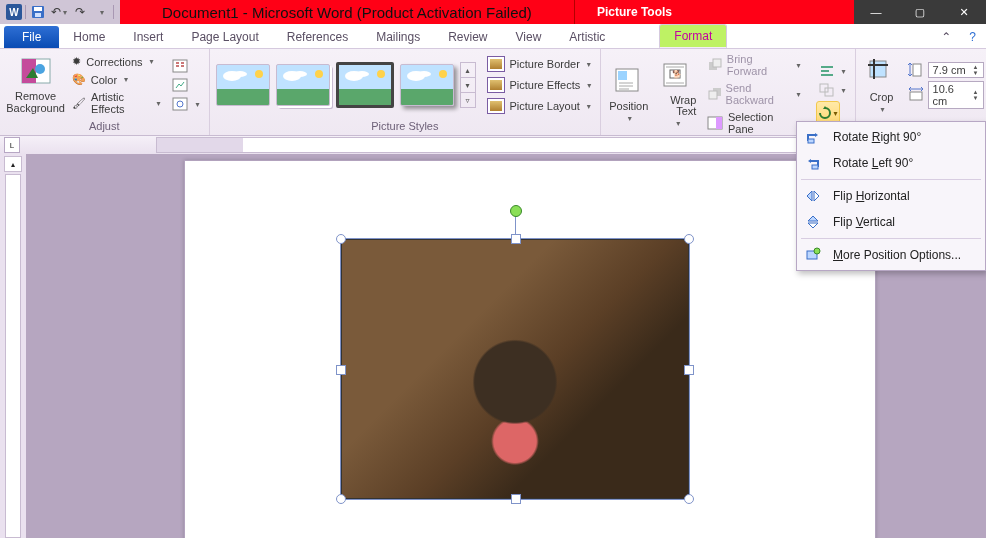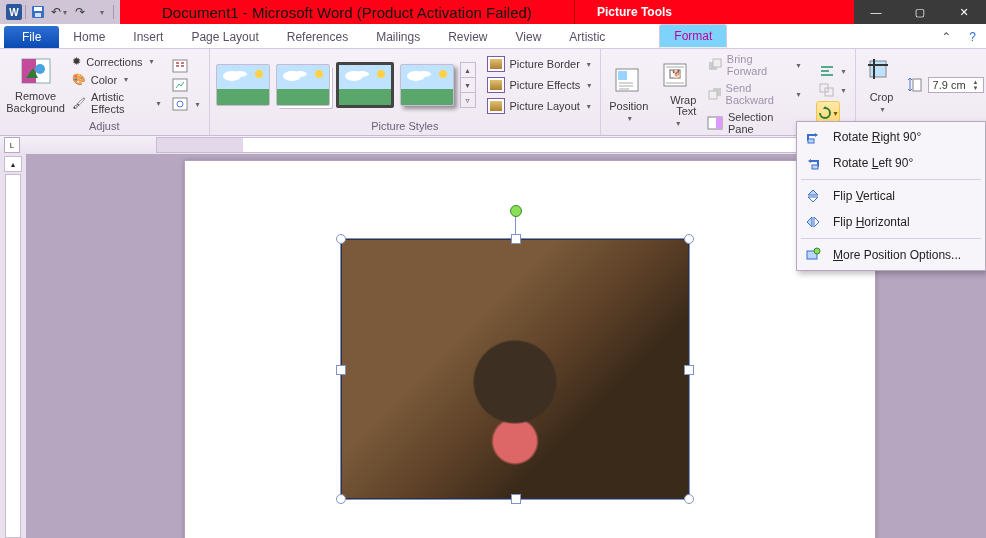--- a/index.html
+++ b/index.html
@@ -12,21 +12,21 @@
   .qat .sep{width:1px;height:14px;background:#a898b3;}
   .titlecenter{flex:1;background:linear-gradient(#ff0016,#ff0016);display:flex;align-items:center;justify-content:center;color:#111;font-size:15px;}
   .pic-tools-tab{background:#ff0016;padding:0 22px;color:#fff;font-weight:600;display:flex;align-items:center;border-left:1px solid #b30000;}
   .redgap{width:160px;background:linear-gradient(#ff0016,#ff0016);}
   .winbtns{display:flex;align-items:center;background:#3a3a3a;}
   .winbtns div{width:44px;height:24px;color:#fff;display:flex;align-items:center;justify-content:center;font-size:11px;}
   
   .tabs{height:24px;background:#fff;display:flex;align-items:flex-end;border-bottom:1px solid #d5c9de;padding:0 0 0 0;}
   .tabs .file{background:linear-gradient(#2e6fd4,#0a4bb3);color:#fff;padding:4px 18px;font-size:12px;border-radius:3px 3px 0 0;margin-left:4px;}
   .tabs .tab{padding:4px 14px;color:#5a4f64;}
-  .tabs .tab.active{color:#c400a1;border:1px solid #d5c9de;border-bottom:1px solid #f2edf5;background:#7dd3fc;border-radius:3px 3px 0 0;}
+  .tabs .tab.active{color:#c400a1;border:1px solid #d5c9de;border-bottom:1px solid #f2edf5;background:#bef264;border-radius:3px 3px 0 0;}
   .tabs .tab.context{color:#c400a1;font-weight:500;}
   
   .ribbon{height:86px;background:linear-gradient(#f6f1f8,#efe8f2);display:flex;align-items:stretch;border-bottom:1px solid #c8bbd1;font-size:11px;color:#3a3a3a;position:relative;}
   .group{border-right:1px solid #d9ceDF;display:flex;flex-direction:column;justify-content:space-between;padding:3px 6px 0 6px;}
   .group .body{flex:1;display:flex;align-items:center;}
   .group .label{text-align:center;color:#6d6078;font-size:11px;padding:2px 0 3px;}
   .big-btn{display:flex;flex-direction:column;align-items:center;gap:2px;width:66px;}
   .big-btn .ic{width:32px;height:32px;}
   .stack{display:flex;flex-direction:column;gap:3px;}
   .line-btn{display:flex;align-items:center;gap:5px;padding:1px 3px;}
@@ -323,20 +323,34 @@
                 <path d="M0 3l2-2 2 2M0 12l2 2 2-2" stroke="#57c" fill="none"></path>
               </svg>
             <div class="box">
                 <span>7.9 cm</span>
                 <span class="spin">
                   <span>▲</span>
                   <span>▼</span>
                 </span>
               </div>
           </div>
+          <div class="size-input">
+            <svg width="16" height="16">
+                <rect x="2" y="5" width="12" height="8" fill="#fff" stroke="#888"></rect>
+                <path d="M2 2h12" stroke="#57c"></path>
+                <path d="M3 0l-2 2 2 2M13 0l2 2-2 2" stroke="#57c" fill="none"></path>
+              </svg>
+            <div class="box">
+                <span>10.6 cm</span>
+                <span class="spin">
+                  <span>▲</span>
+                  <span>▼</span>
+                </span>
+              </div>
+          </div>
         </div>
       </div>
       <div class="label">&nbsp;</div>
     </div>
   </div>
 
   <div class="dropdown">
     <div class="mi">
       <span class="mic">
           <svg width="16" height="16">
@@ -354,34 +368,34 @@
             <path d="M6 4 L3 6 L6 8 Z" fill="#3a6fc7"></path>
             <rect x="7" y="10" width="6" height="4" fill="#bcd6ff" stroke="#3a6fc7"></rect>
           </svg>
         </span>
       <span>Rotate <span class="hot">L</span>eft 90°</span>
     </div>
     <hr>
     <div class="mi">
       <span class="mic">
           <svg width="16" height="16">
-            <path d="M3 7 L13 7 L8 2 Z" fill="#bcd6ff" stroke="#3a6fc7"></path>
-            <path d="M3 9 L13 9 L8 14 Z" fill="#fff" stroke="#3a6fc7"></path>
+            <path d="M7 3 L7 13 L2 8 Z" fill="#bcd6ff" stroke="#3a6fc7"></path>
+            <path d="M9 3 L9 13 L14 8 Z" fill="#fff" stroke="#3a6fc7"></path>
           </svg>
         </span>
-      <span><span>Flip </span><span class="hot">V</span><span>ertical</span></span>
+      <span><span>Flip </span><span class="hot">H</span><span>orizontal</span></span>
     </div>
     <div class="mi">
       <span class="mic">
           <svg width="16" height="16">
-            <path d="M7 3 L7 13 L2 8 Z" fill="#bcd6ff" stroke="#3a6fc7"></path>
-            <path d="M9 3 L9 13 L14 8 Z" fill="#fff" stroke="#3a6fc7"></path>
+            <path d="M3 7 L13 7 L8 2 Z" fill="#bcd6ff" stroke="#3a6fc7"></path>
+            <path d="M3 9 L13 9 L8 14 Z" fill="#fff" stroke="#3a6fc7"></path>
           </svg>
         </span>
-      <span><span>Flip </span><span class="hot">H</span><span>orizontal</span></span>
+      <span><span>Flip </span><span class="hot">V</span><span>ertical</span></span>
     </div>
     <hr>
     <div class="mi">
       <span class="mic">
           <svg width="16" height="16">
             <rect x="2" y="4" width="10" height="8" fill="#bcd6ff" stroke="#3a6fc7"></rect>
             <circle cx="12" cy="4" r="3" fill="#8adf57" stroke="#3a8a2a"></circle>
           </svg>
         </span>
       <span><span class="hot">M</span><span>ore Position Options...</span></span>

